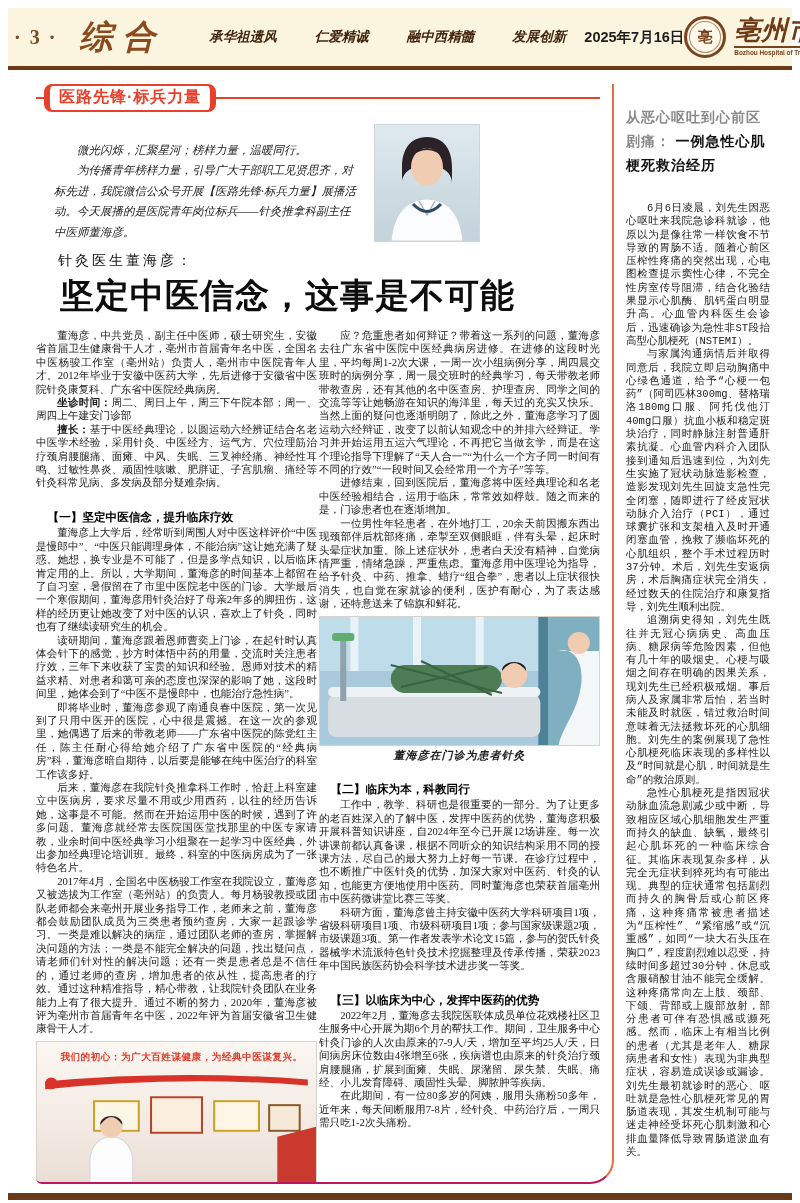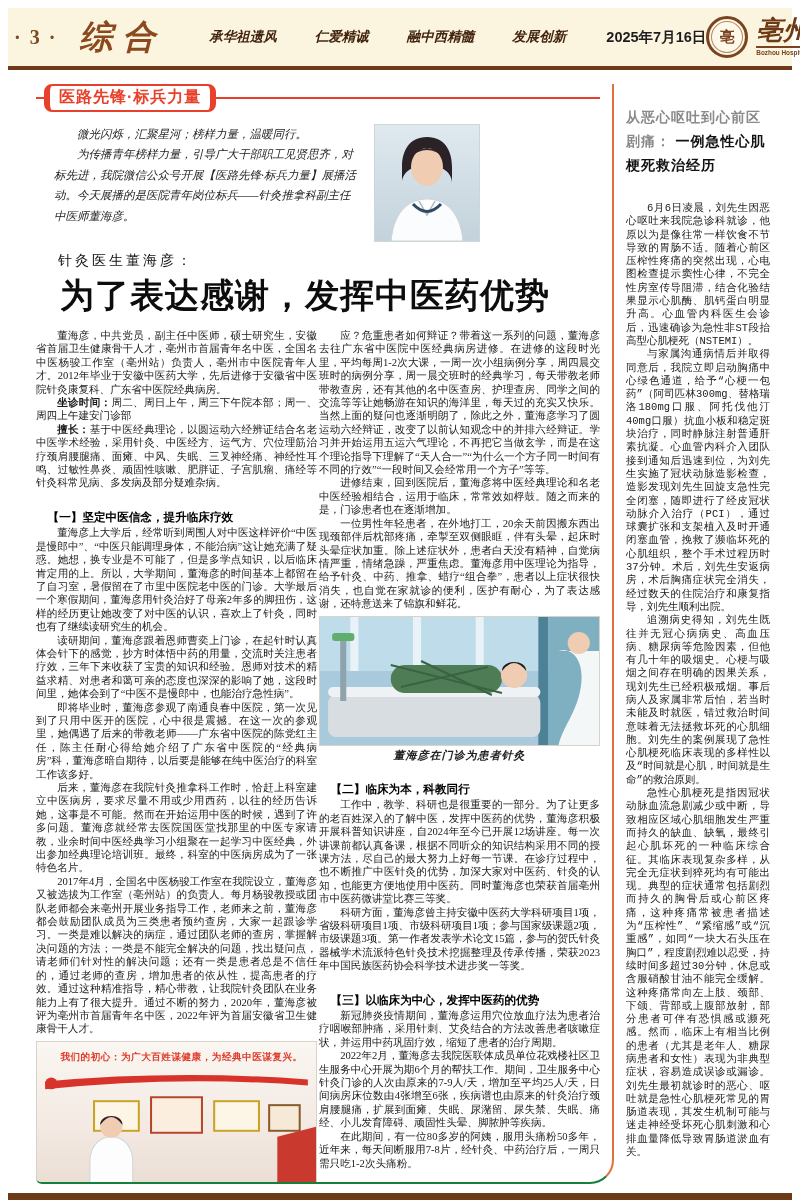--- a/index.html
+++ b/index.html
@@ -4,40 +4,40 @@
 <style>
   * { margin:0; padding:0; box-sizing:border-box; }
   html,body { width:800px; background:#ffffff; font-family:"Liberation Serif","DejaVu Serif",serif; }
   .page { width:800px; height:1203px; position:relative; background:#fff; overflow:hidden; }
 
   
   .masthead { height:58px; margin:8px 8px 0 8px; background:#FBF4DF; display:flex; align-items:center; padding:0 10px 0 6px; }
   .pageno { color:#7a4a21; font-weight:bold; font-size:20px; letter-spacing:2px; white-space:nowrap; }
   .section-title { color:#8a4a1e; font-weight:bold; font-style:italic; font-size:33px; margin-left:22px; letter-spacing:10px; white-space:nowrap; }
   .slogans { display:flex; gap:38px; margin-left:44px; color:#43250f; font-weight:bold; font-style:italic; font-size:13.5px; white-space:nowrap; }
-  .issue-date { margin-left:40px; color:#1d1d1d; font-weight:bold; font-size:14.5px; font-family:"Liberation Sans",sans-serif; white-space:nowrap; }
+  .issue-date { margin-left:18px; color:#1d1d1d; font-weight:bold; font-size:14.5px; font-family:"Liberation Sans",sans-serif; white-space:nowrap; }
   .brand { margin-left:auto; display:flex; align-items:center; gap:8px; }
   .seal { width:42px; height:42px; border-radius:50%; border:3px solid #7a4420; background:#fdf8ea; display:flex; align-items:center; justify-content:center; color:#7a4420; font-size:15px; font-weight:bold; box-shadow:inset 0 0 0 2px #fdf8ea, inset 0 0 0 3px #b08a5a; }
   .brandtext .cn { color:#6e3a16; font-weight:bold; font-style:italic; font-size:26px; letter-spacing:1px; line-height:1; white-space:nowrap; }
   .brandtext .en { color:#7a4420; font-size:6.4px; font-weight:bold; border-top:2px solid #7a4420; margin-top:2px; padding-top:1px; white-space:nowrap; font-family:"Liberation Sans",sans-serif; }
   .masthead-rule { height:4px; background:#6D3A18; margin:0 8px; }
 
   
   .content { display:flex; margin:14px 30px 0 36px; }
-  .main { width:578px; height:1100px; border-right:2px solid #E2703C; border-bottom:2px solid #15803d; border-radius:0 0 24px 6px; padding:0 12px 16px 0; overflow:hidden; position:relative; }
+  .main { width:578px; height:1100px; border-right:2px solid #E2703C; border-bottom:2px solid #be185d; border-radius:0 0 24px 6px; padding:0 12px 16px 0; overflow:hidden; position:relative; }
   .sidebar { width:156px; height:1100px; padding:22px 0 0 12px; overflow:hidden; }
 
   
   .banner-row { display:flex; align-items:center; }
   .banner-lead { width:8px; height:2px; background:#E8402A; }
   .banner { color:#E8402A; border:2px solid #E8402A; border-left-width:6px; border-right-width:6px; border-radius:8px; font-weight:bold; font-size:16px; padding:1px 9px 2px; letter-spacing:1px; font-family:"Liberation Sans",sans-serif; white-space:nowrap; }
   .banner-line { flex:1; height:2px; background:#E8402A; }
 
   
-  .intro-row { display:flex; margin:12px 0 0 18px; }
+  .intro-row { display:flex; margin:12px 0 0 18px;align-items:flex-end; }
   .intro { width:306px; font-size:11.5px; font-style:italic; line-height:1.78; color:#222; }
   .intro p { text-indent:2em; }
   .portrait { width:106px; height:118px; margin-left:14px; border:1px solid #cfd6da; overflow:hidden; flex:none; }
 
   
   .kicker { margin:10px 0 0 22px; font-size:14px; letter-spacing:3px; color:#111; }
   .headline { margin:3px 0 10px 24px; font-size:34px; font-weight:bold; letter-spacing:1px; color:#0d0d0d; white-space:nowrap; }
 
   
   .cols { display:flex; gap:2px; }
@@ -114,21 +114,21 @@
             <ellipse cx="52" cy="42" rx="16" ry="19" fill="#f0ccb2"></ellipse>
             <path d="M33 34 Q52 16 71 34 Q64 24 52 23 Q40 24 33 34Z" fill="#2a2227"></path>
             <path d="M16 116 C19 84 36 74 52 74 C68 74 85 84 88 116Z" fill="#fbfcfd" stroke="#ccd4d9" stroke-width="1"></path>
             <path d="M44 76 L52 90 L60 76" fill="#ffffff" stroke="#a8b6bf" stroke-width="1.5"></path>
             <path d="M38 79 Q52 94 66 79" fill="none" stroke="#2e4a66" stroke-width="3"></path>
           </svg>
         </div>
       </div>
 
       <div class="kicker">针灸医生董海彦：</div>
-      <h1 class="headline">为了表达感谢，发挥中医药优势</h1>
+      <h1 class="headline">坚定中医信念，这事是不可能</h1>
 
       <div class="cols">
 
         <div class="col">
           <p><span>董海彦，中共党员，副主任中医师，硕士研究生，安徽省首届卫生健康骨干人才，亳州市首届青年名中医，全国名中医杨骏工作室（亳州站）负责人，亳州市中医院青年人才。2012年毕业于安徽中医药大学，先后进修于安徽省中医院针灸康复科、广东省中医院经典病房。</span></p>
           <p><span class="lbl">坐诊时间：</span><span>周二、周日上午，周三下午院本部；周一、周四上午建安门诊部</span></p>
           <p><span class="lbl">擅长：</span><span>基于中医经典理论，以圆运动六经辨证结合名老中医学术经验，采用针灸、中医经方、运气方、穴位理筋治疗颈肩腰腿痛、面瘫、中风、失眠、三叉神经痛、神经性耳鸣、过敏性鼻炎、顽固性咳嗽、肥胖证、子宫肌瘤、痛经等针灸科常见病、多发病及部分疑难杂病。</span></p>
 
           <h3>【一】坚定中医信念，提升临床疗效</h3>
           <div>
@@ -188,21 +188,20 @@
           <div class="caption">董海彦在门诊为患者针灸</div>
 
           <h3>【二】临床为本，科教同行</h3>
           <div>
               <p>工作中，教学、科研也是很重要的一部分。为了让更多的老百姓深入的了解中医，发挥中医药的优势，董海彦积极开展科普知识讲座，自2024年至今已开展12场讲座。每一次讲课前都认真备课，根据不同听众的知识结构采用不同的授课方法，尽自己的最大努力上好每一节课。在诊疗过程中，也不断推广中医针灸的优势，加深大家对中医药、针灸的认知，也能更方便地使用中医药。同时董海彦也荣获首届亳州市中医药微讲堂比赛三等奖。</p>
               <p>科研方面，董海彦曾主持安徽中医药大学科研项目1项，省级科研项目1项、市级科研项目1项；参与国家级课题2项，市级课题3项。第一作者发表学术论文15篇，参与的贺氏针灸器械学术流派特色针灸技术挖掘整理及传承传播，荣获2023年中国民族医药协会科学技术进步奖一等奖。</p>
             </div>
 
           <h3>【三】以临床为中心，发挥中医药的优势</h3>
           <div>
-              <p>新冠肺炎疫情期间，董海彦运用穴位放血疗法为患者治疗咽喉部肿痛，采用针刺、艾灸结合的方法改善患者咳嗽症状，并运用中药巩固疗效，缩短了患者的治疗周期。</p>
               <p>2022年2月，董海彦去我院医联体成员单位花戏楼社区卫生服务中心开展为期6个月的帮扶工作。期间，卫生服务中心针灸门诊的人次由原来的7-9人/天，增加至平均25人/天，日间病房床位数由4张增至6张，疾病谱也由原来的针灸治疗颈肩腰腿痛，扩展到面瘫、失眠、尿潴留、尿失禁、失眠、痛经、小儿发育障碍、顽固性头晕、脚脓肿等疾病。</p>
               <p>在此期间，有一位80多岁的阿姨，服用头痛粉50多年，近年来，每天间断服用7-8片，经针灸、中药治疗后，一周只需只吃1-2次头痛粉。</p>
             </div>
         </div>
       </div>
     </div>
 
     <aside class="sidebar">
       <h2 class="sb-title">
         <span class="t1">从恶心呕吐到心前区剧痛：</span>

